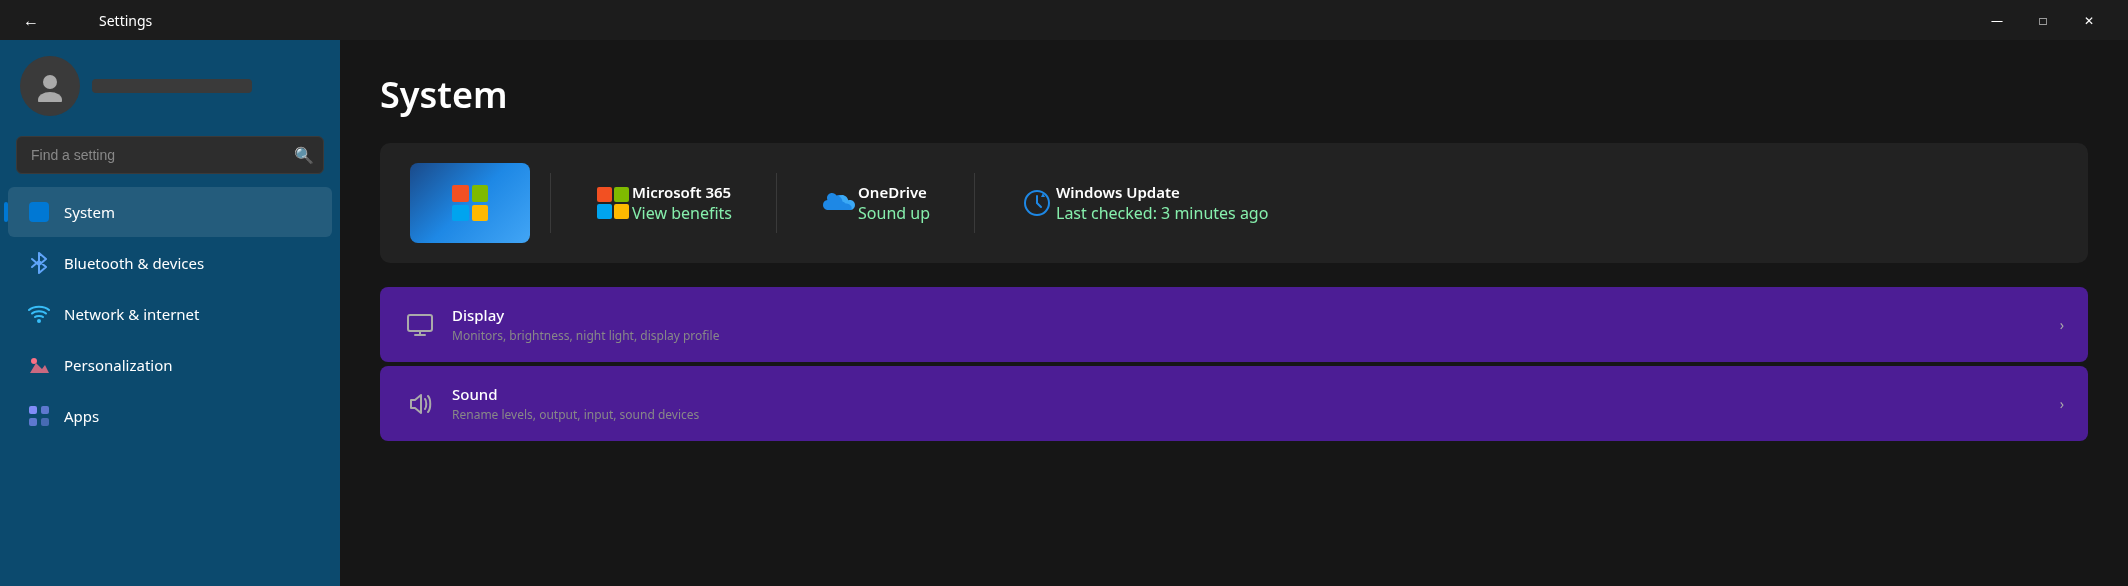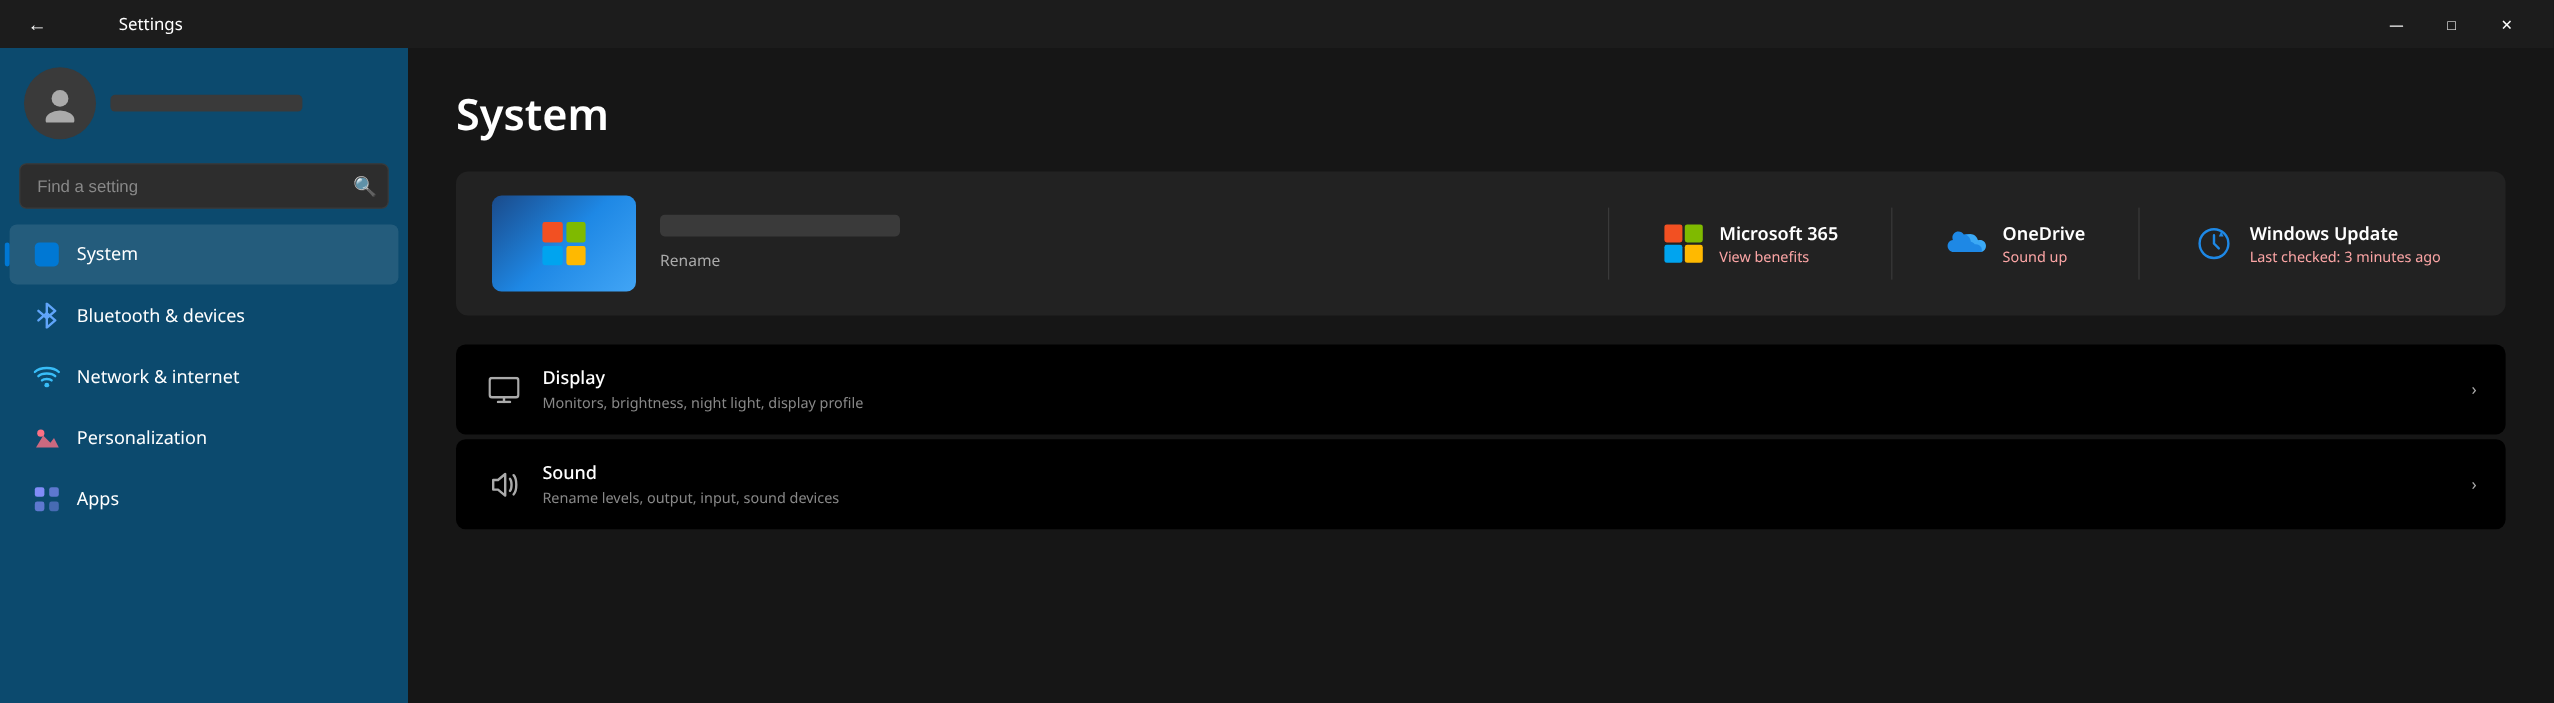--- a/index.html
+++ b/index.html
@@ -284,56 +284,56 @@
     .info-card-separator {
       width: 1px;
       height: 60px;
       background: #3a3a3a;
       flex-shrink: 0;
     }
 
     .service-card {
       display: flex;
       align-items: center;
-      gap: 12px;
+      gap: 1px;
       padding: 0 24px;
       justify-content: center;
     }
 
     .service-icon {
       width: 36px;
       height: 36px;
       display: flex;
       align-items: center;
       justify-content: center;
       flex-shrink: 0;
     }
 
     .service-info .service-name {
       font-size: 15px;
       font-weight: 600;
       color: #ffffff;
     }
 
     .service-info .service-sub {
-      font-size: 12px;
-      color: #fca5a5;
+      font-size: 16px;
+      color: #86efac;
     }
 
     
     .settings-list {
       display: flex;
       flex-direction: column;
       gap: 4px;
     }
 
     .setting-row {
       display: flex;
       align-items: center;
-      background: #000000;
+      background: #4c1d95;
       border-radius: 8px;
       padding: 18px 24px;
       cursor: pointer;
       gap: 16px;
       justify-content: space-between;
     }
 
     .setting-row-icon {
       width: 32px;
       height: 32px;
@@ -504,24 +504,20 @@
         <div class="pc-icon-inner">
           <div class="win-logo">
             <div class="win-logo-square"></div>
             <div class="win-logo-square"></div>
             <div class="win-logo-square"></div>
             <div class="win-logo-square"></div>
           </div>
         </div>
       </div>
 
-      <div class="pc-info">
-        <div class="pc-name"></div>
-        <span class="rename-btn">Rename</span>
-      </div>
 
       <div class="info-card-separator"></div>
 
       <div class="service-card">
         <div class="service-icon">
           <div class="m365-grid">
             <div class="m365-square m365-red"></div>
             <div class="m365-square m365-green"></div>
             <div class="m365-square m365-blue"></div>
             <div class="m365-square m365-yellow"></div>

